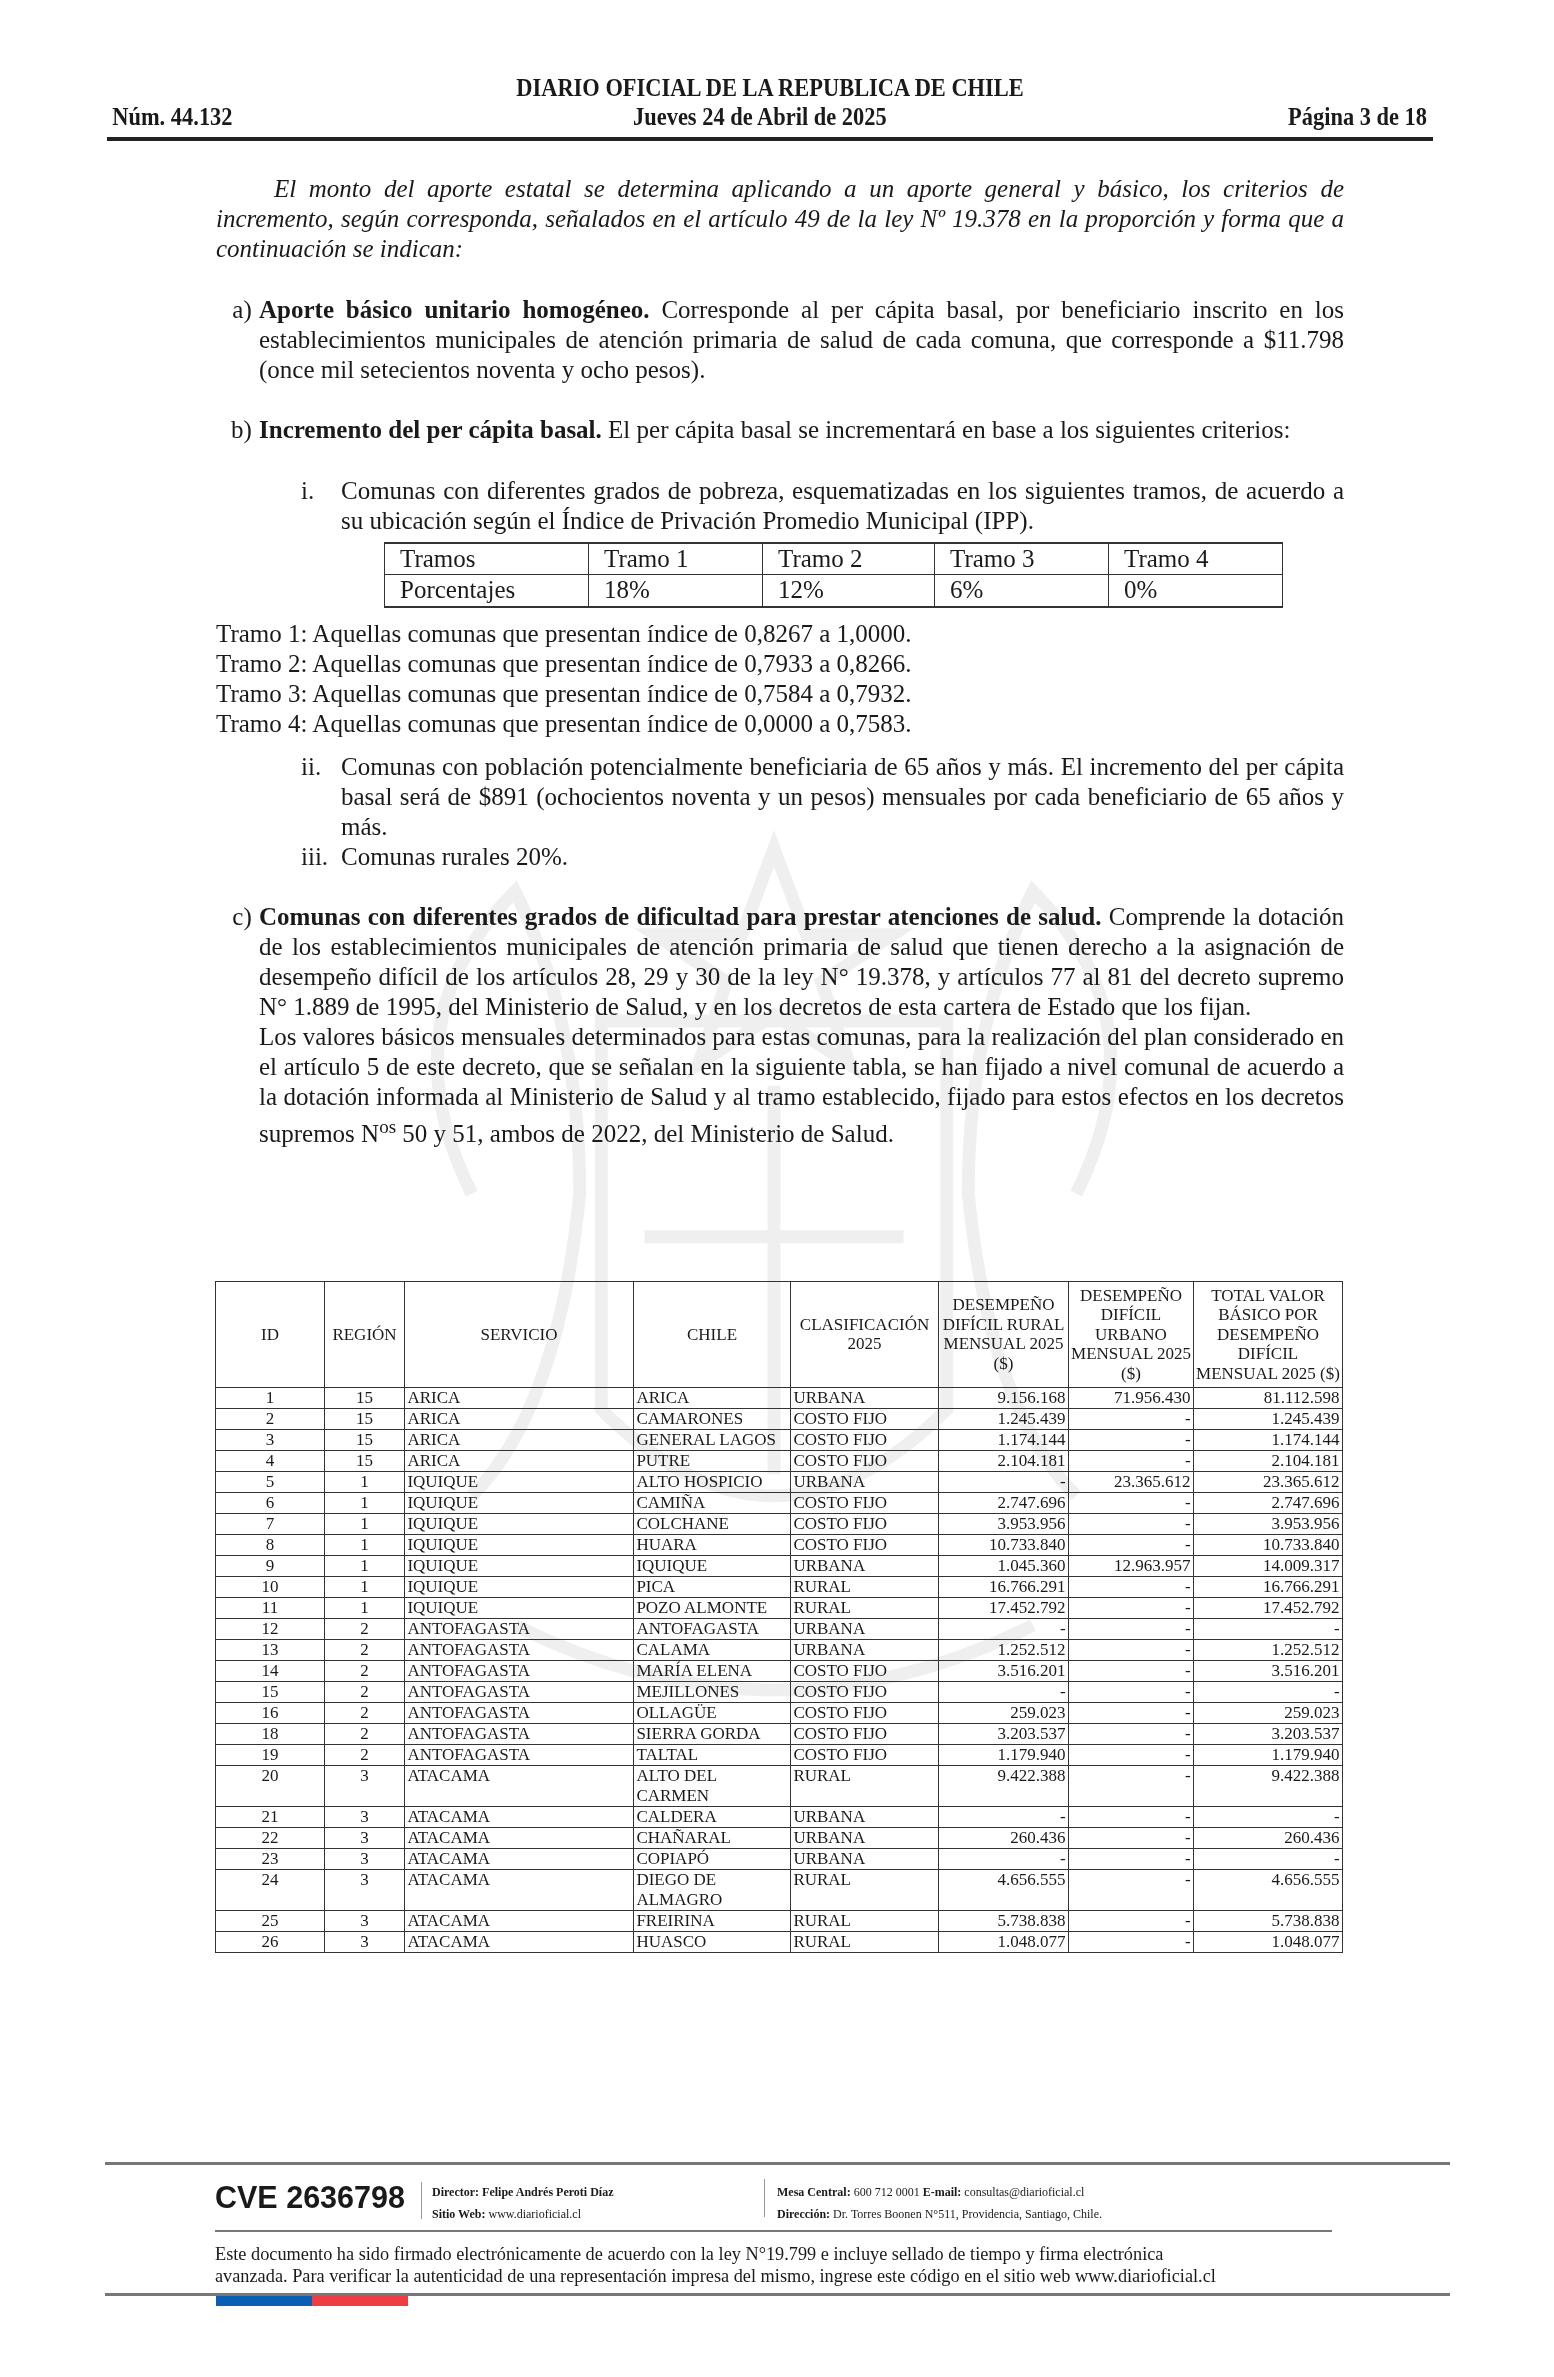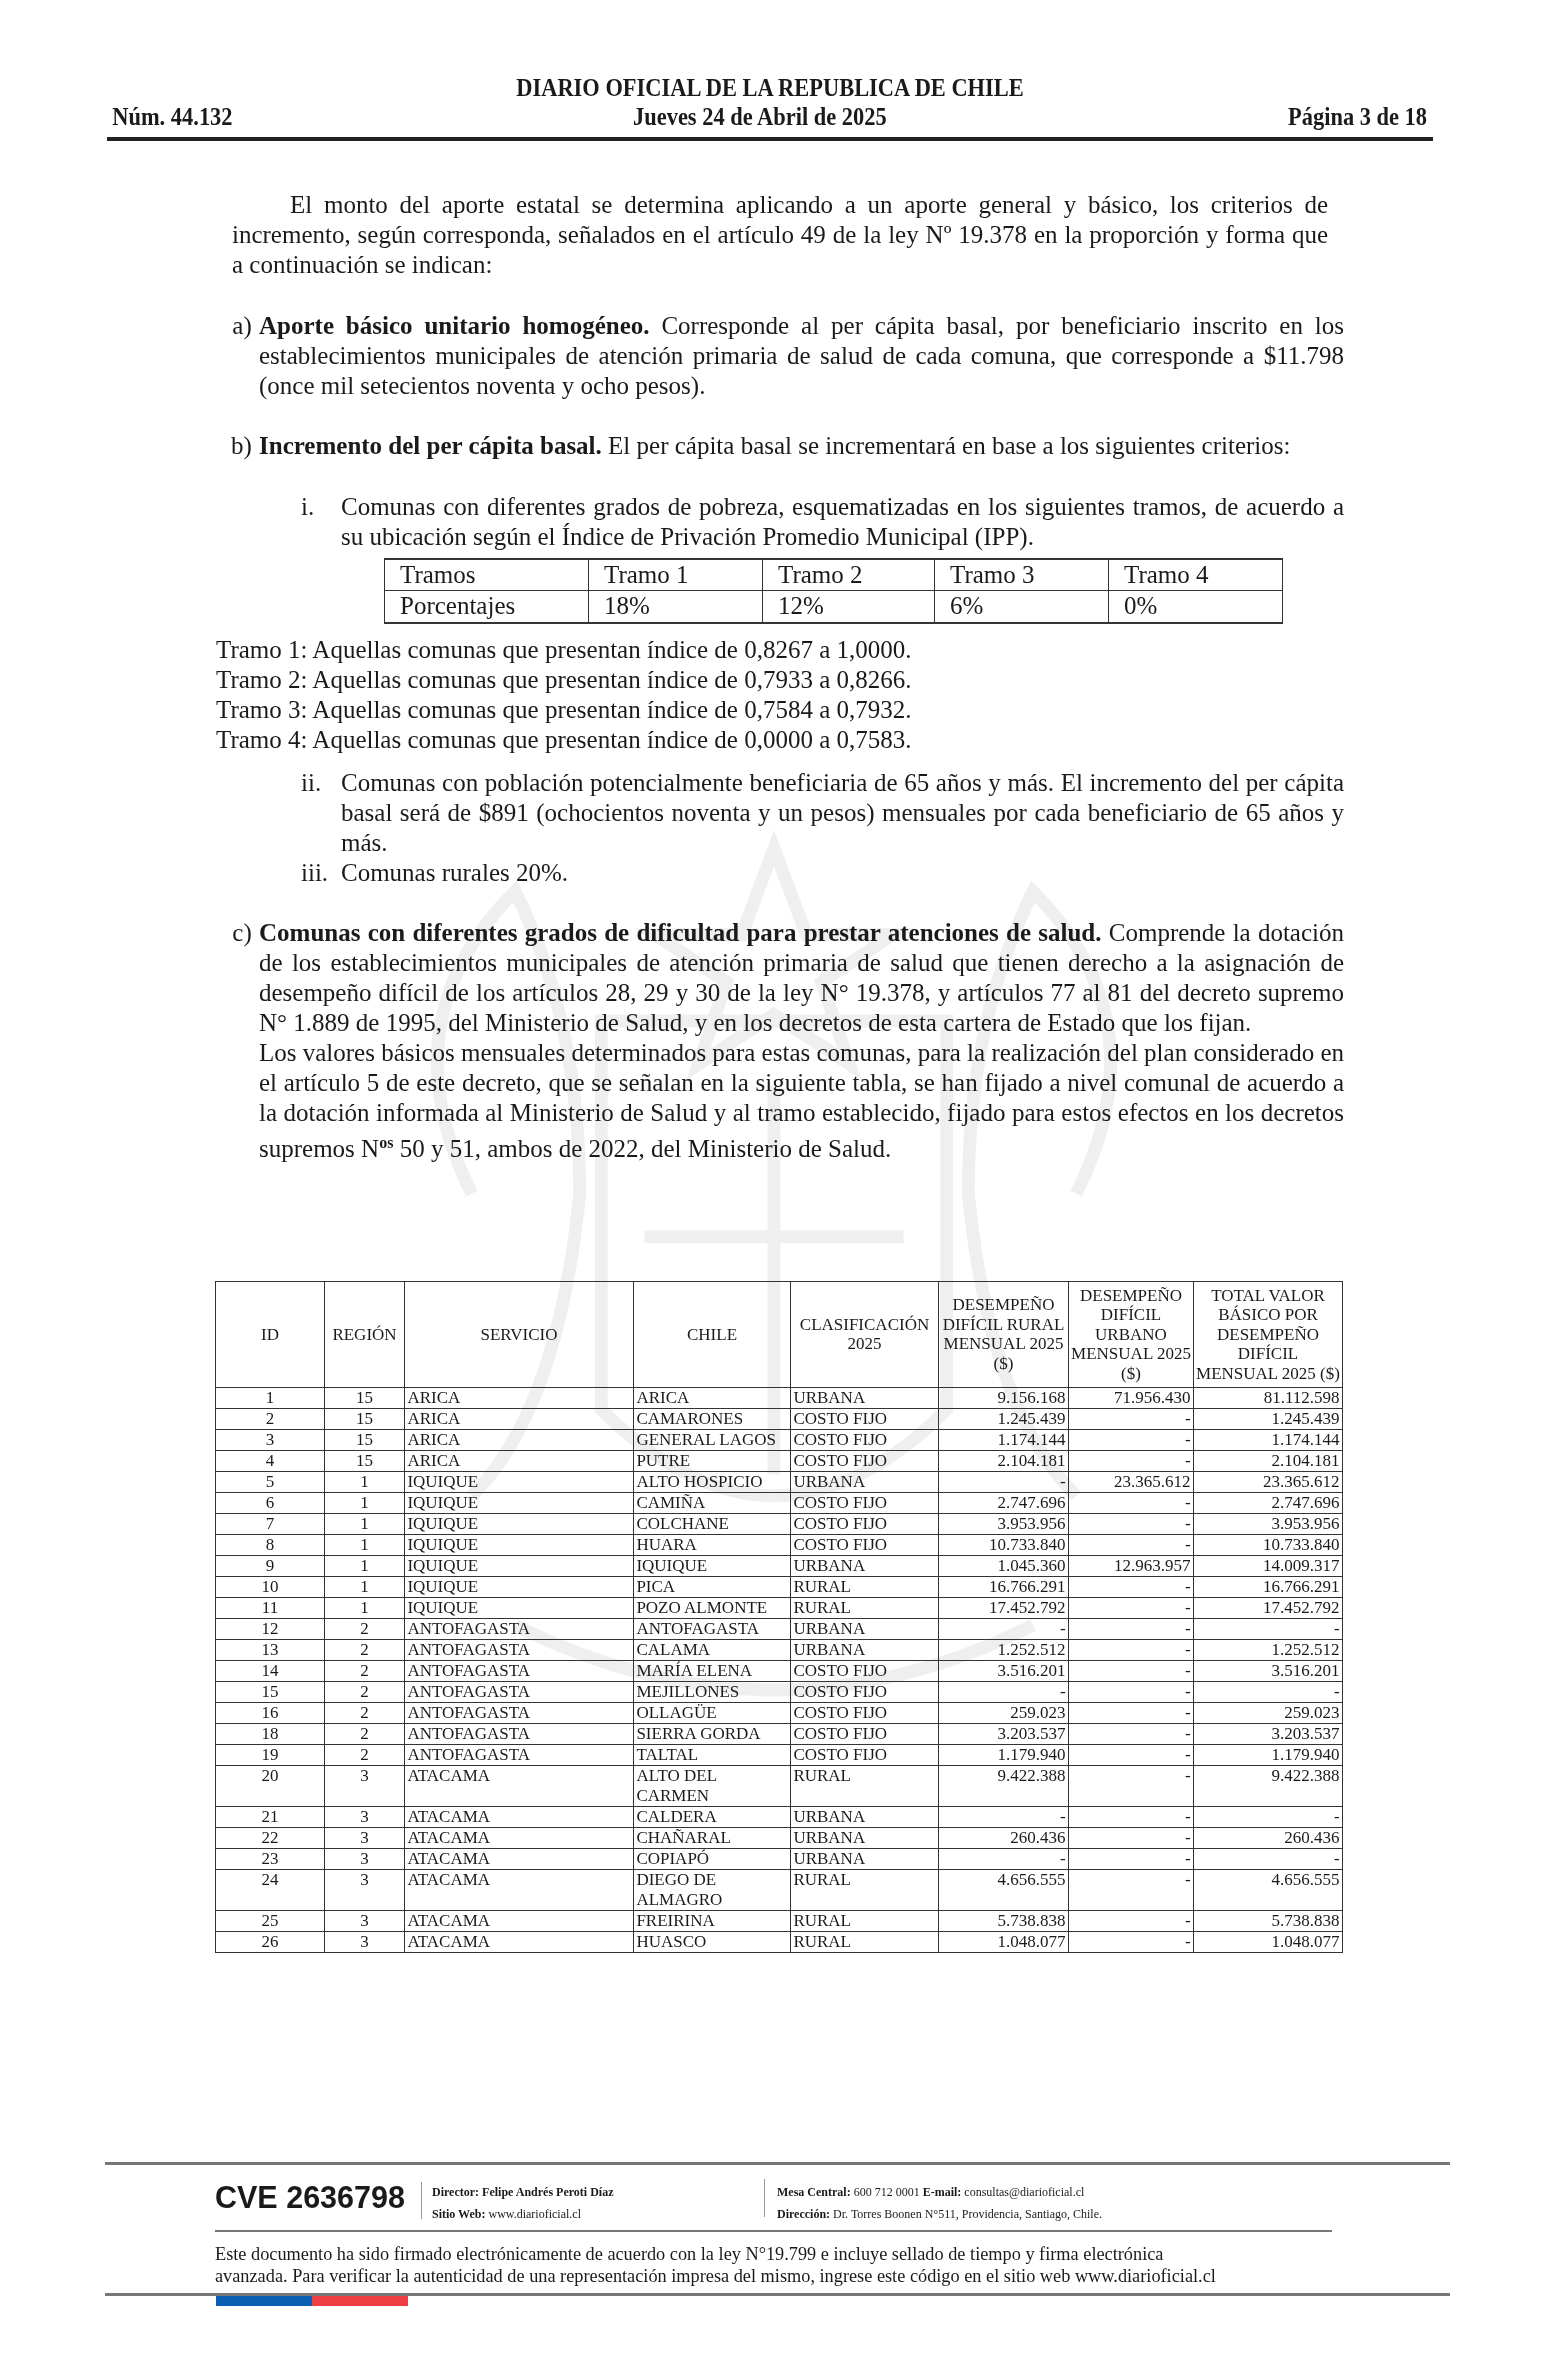--- a/index.html
+++ b/index.html
@@ -16,21 +16,21 @@
   .hdr-title {
     text-align: center; font-weight: bold; font-size: 24.4px; letter-spacing: 0px;
     line-height: 29px; transform: scaleX(0.92);
   }
   .hdr-row { display: flex; justify-content: space-between; align-items: baseline; font-weight: bold; font-size: 24.4px; line-height: 29px; }
   .hdr-row span { transform: scaleX(0.92); display: inline-block; }
   .hdr-rule { position: absolute; left: 107px; top: 137px; width: 1326px; height: 3.7px; background: #222; }
 
   
   .body { position: absolute; left: 216px; top: 174px; width: 1128px; font-size: 25px; line-height: 30px; }
-  .body p { margin: 16px; text-align: justify; }
+  .body p { margin: 0; text-align: justify; font-style: italic; }
   .indent { text-indent: 58px; }
   .list-a { display: flex; margin-top: 30.5px; }
   .list-a .mk { width: 43px; flex: none; text-align: right; padding-right: 7.3px; box-sizing: border-box; padding-left: 6.1px; }
   .list-a .tx { flex: 1; text-align: justify; }
   .sub { display: flex; margin-left: 85px; }
   .sub .mk { width: 40px; flex: none; }
   .sub .tx { flex: 1; text-align: justify; }
   b { font-weight: bold; }
 
   .tramos-tbl { border-collapse: collapse; margin-left: 168px; margin-top: 6.1px; font-size: 25px; }
@@ -39,21 +39,21 @@
   .tramos-tbl tr:last-child td { border-bottom: 2.4px solid #333; }
   .tramos-tbl td:nth-child(1) { width: 173px; }
   .tramos-tbl td:nth-child(2) { width: 143px; }
   .tramos-tbl td:nth-child(3) { width: 141px; }
   .tramos-tbl td:nth-child(4) { width: 143px; }
   .tramos-tbl td:nth-child(5) { width: 143px; }
 
   .tramo-defs { margin-top: 11px; }
   .tramo-defs div { line-height: 30px; }
 
-  sup.os { font-size: 16px; vertical-align: 8.5px; font-weight: bold; }
+  sup.os { font-size: 19px; vertical-align: 8.5px; }
 
   
   .main-tbl {
     position: absolute; left: 215px; top: 1281px; width: 1126px;
     border-collapse: collapse; font-size: 17px; table-layout: fixed;
   }
   .main-tbl th, .main-tbl td { border: 0.9px solid #333; padding: 0 2.4px; vertical-align: top; line-height: 20px; }
   .main-tbl th { font-weight: normal; text-align: center; vertical-align: middle; font-size: 17px; line-height: 19.5px; padding: 3.7px 1.2px; }
   .main-tbl thead tr th { border-top: 1.8px solid #333; border-bottom: 1.8px solid #333; }
   .main-tbl tbody tr td { border-bottom: 1.5px solid #333; }

